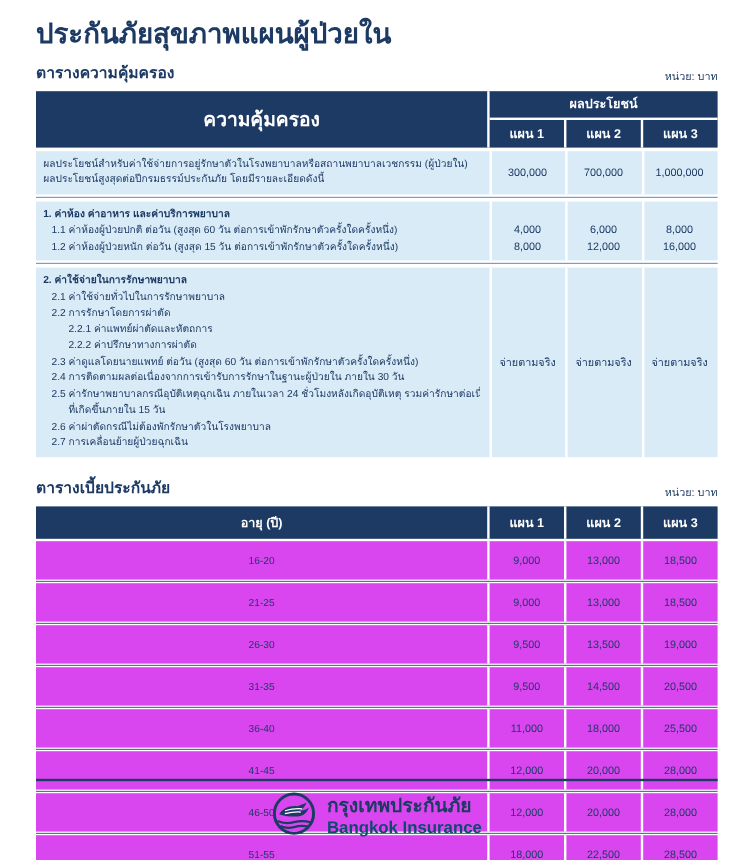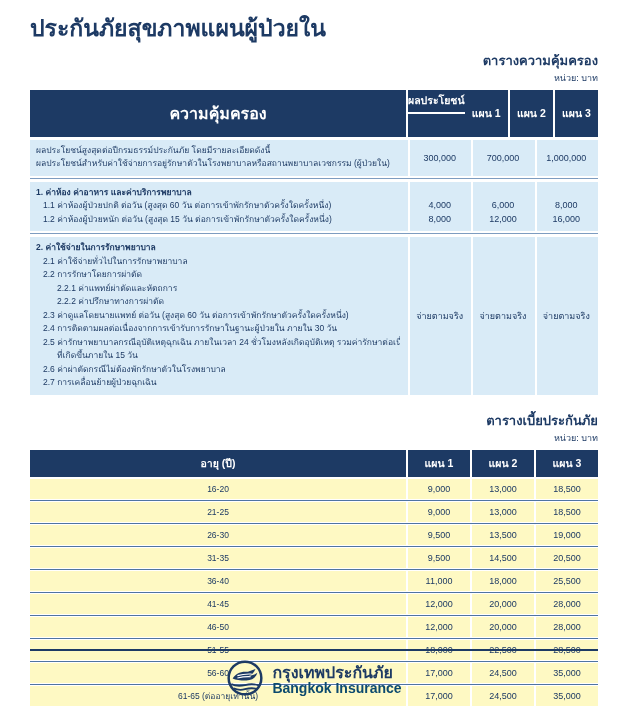--- a/index.html
+++ b/index.html
@@ -3,30 +3,30 @@
 <meta charset="utf-8">
 <style>
   html,body{margin:0;padding:0;}
   body{
     width:628px;height:717px;background:#ffffff;
     font-family:"Liberation Sans","DejaVu Sans",sans-serif;
     color:#1d3a64;position:relative;overflow:hidden;
   }
   .page{padding:12px 30px 0 30px;}
   .doc-title{font-size:23px;font-weight:bold;color:#1d3a64;line-height:1.25;margin-top:2px;}
-  .section-head{display:flex;justify-content:space-between;align-items:flex-end;margin-top:7px;margin-bottom:5px;flex-direction:column;}
+  .section-head{display:flex;justify-content:space-between;align-items:flex-end;margin-top:7px;margin-bottom:5px;}
   .section-title{font-size:13px;font-weight:bold;}
   .unit-label{font-size:9px;}
 
   
   .cov-table{width:568px;}
   .cov-header{display:flex;background:#1d3a64;color:#ffffff;height:47px;}
   .cov-header-left{width:378px;box-sizing:border-box;border-right:2px solid #ffffff;
     display:flex;align-items:center;justify-content:center;font-size:16px;font-weight:bold;}
-  .cov-header-right{flex:1;display:flex;flex-direction:row;}
+  .cov-header-right{flex:1;display:flex;flex-direction:column;}
   .benefits-cell{height:22px;border-bottom:2px solid #ffffff;display:flex;align-items:center;justify-content:center;
     font-size:10.5px;font-weight:bold;}
   .plans-row{display:flex;flex:1;}
   .plan-cell{flex:1;display:flex;align-items:center;justify-content:center;font-size:10.5px;font-weight:bold;}
   .plan-cell + .plan-cell{border-left:2px solid #ffffff;}
 
   .cov-block{position:relative;background:#d9ebf7;margin-top:3px;}
   .cov-sep{position:absolute;top:0;bottom:0;width:2px;background:#ffffff;}
   .cov-lines{width:378px;box-sizing:border-box;padding:4px 8px 5px 6px;}
   .cov-line{display:flex;align-items:center;min-height:13.5px;}
@@ -39,21 +39,21 @@
   .line-val{flex:1;text-align:center;font-size:9px;line-height:13.5px;}
   .block-divider{height:1px;background:#7d9cc0;margin:2px 0 0 0;width:568px;}
 
   
   .prem-table{width:568px;}
   .prem-header{display:flex;background:#1d3a64;color:#ffffff;height:27px;}
   .prem-header-left{width:378px;box-sizing:border-box;border-right:2px solid #ffffff;
     display:flex;align-items:center;justify-content:center;font-size:10.5px;font-weight:bold;}
   .prem-plans{flex:1;display:flex;}
   .prem-body{margin-top:2px;}
-  .prem-row{display:flex;background:#fef9c3;height:20px;position:relative;}
+  .prem-row{display:flex;background:#d946ef;height:32px;position:relative;}
   .prem-age{width:378px;box-sizing:border-box;border-right:2px solid #ffffff;
     display:flex;align-items:center;justify-content:center;font-size:8.5px;}
   .prem-vals{flex:1;display:flex;text-align:right;}
   .prem-val{flex:1;display:flex;align-items:center;justify-content:center;font-size:9px;}
   .prem-val + .prem-val{border-left:2px solid #ffffff;}
   .prem-div{height:1px;background:#4f74a3;margin:1px 0;width:568px;}
 
   
   .footer{position:absolute;left:30px;right:30px;top:649px;}
   .footer-rule{height:2px;background:#1d3a64;}
@@ -86,24 +86,24 @@
           </div>
       </div>
     </div>
     <div id="cov-body">
         <div class="cov-block">
           <div class="cov-sep" style="left: 378px;"></div>
           <div class="cov-sep" style="left: 441.3px;"></div>
           <div class="cov-sep" style="left: 504.6px;"></div>
           <div class="cov-lines">
             <div class="cov-line">
+              <div class="cov-line-text ind0">ผลประโยชน์สำหรับค่าใช้จ่ายการอยู่รักษาตัวในโรงพยาบาลหรือสถานพยาบาลเวชกรรม (ผู้ป่วยใน)</div>
+            </div>
+            <div class="cov-line">
               <div class="cov-line-text ind0">ผลประโยชน์สูงสุดต่อปีกรมธรรม์ประกันภัย โดยมีรายละเอียดดังนี้</div>
-            </div>
-            <div class="cov-line">
-              <div class="cov-line-text ind0">ผลประโยชน์สำหรับค่าใช้จ่ายการอยู่รักษาตัวในโรงพยาบาลหรือสถานพยาบาลเวชกรรม (ผู้ป่วยใน)</div>
             </div>
           </div>
           <div class="cov-vals-overlay">
             <div class="cov-val-col">300,000</div>
             <div class="cov-val-col">700,000</div>
             <div class="cov-val-col">1,000,000</div>
           </div>
         </div>
         <div class="block-divider"></div>
         <div class="cov-block">

